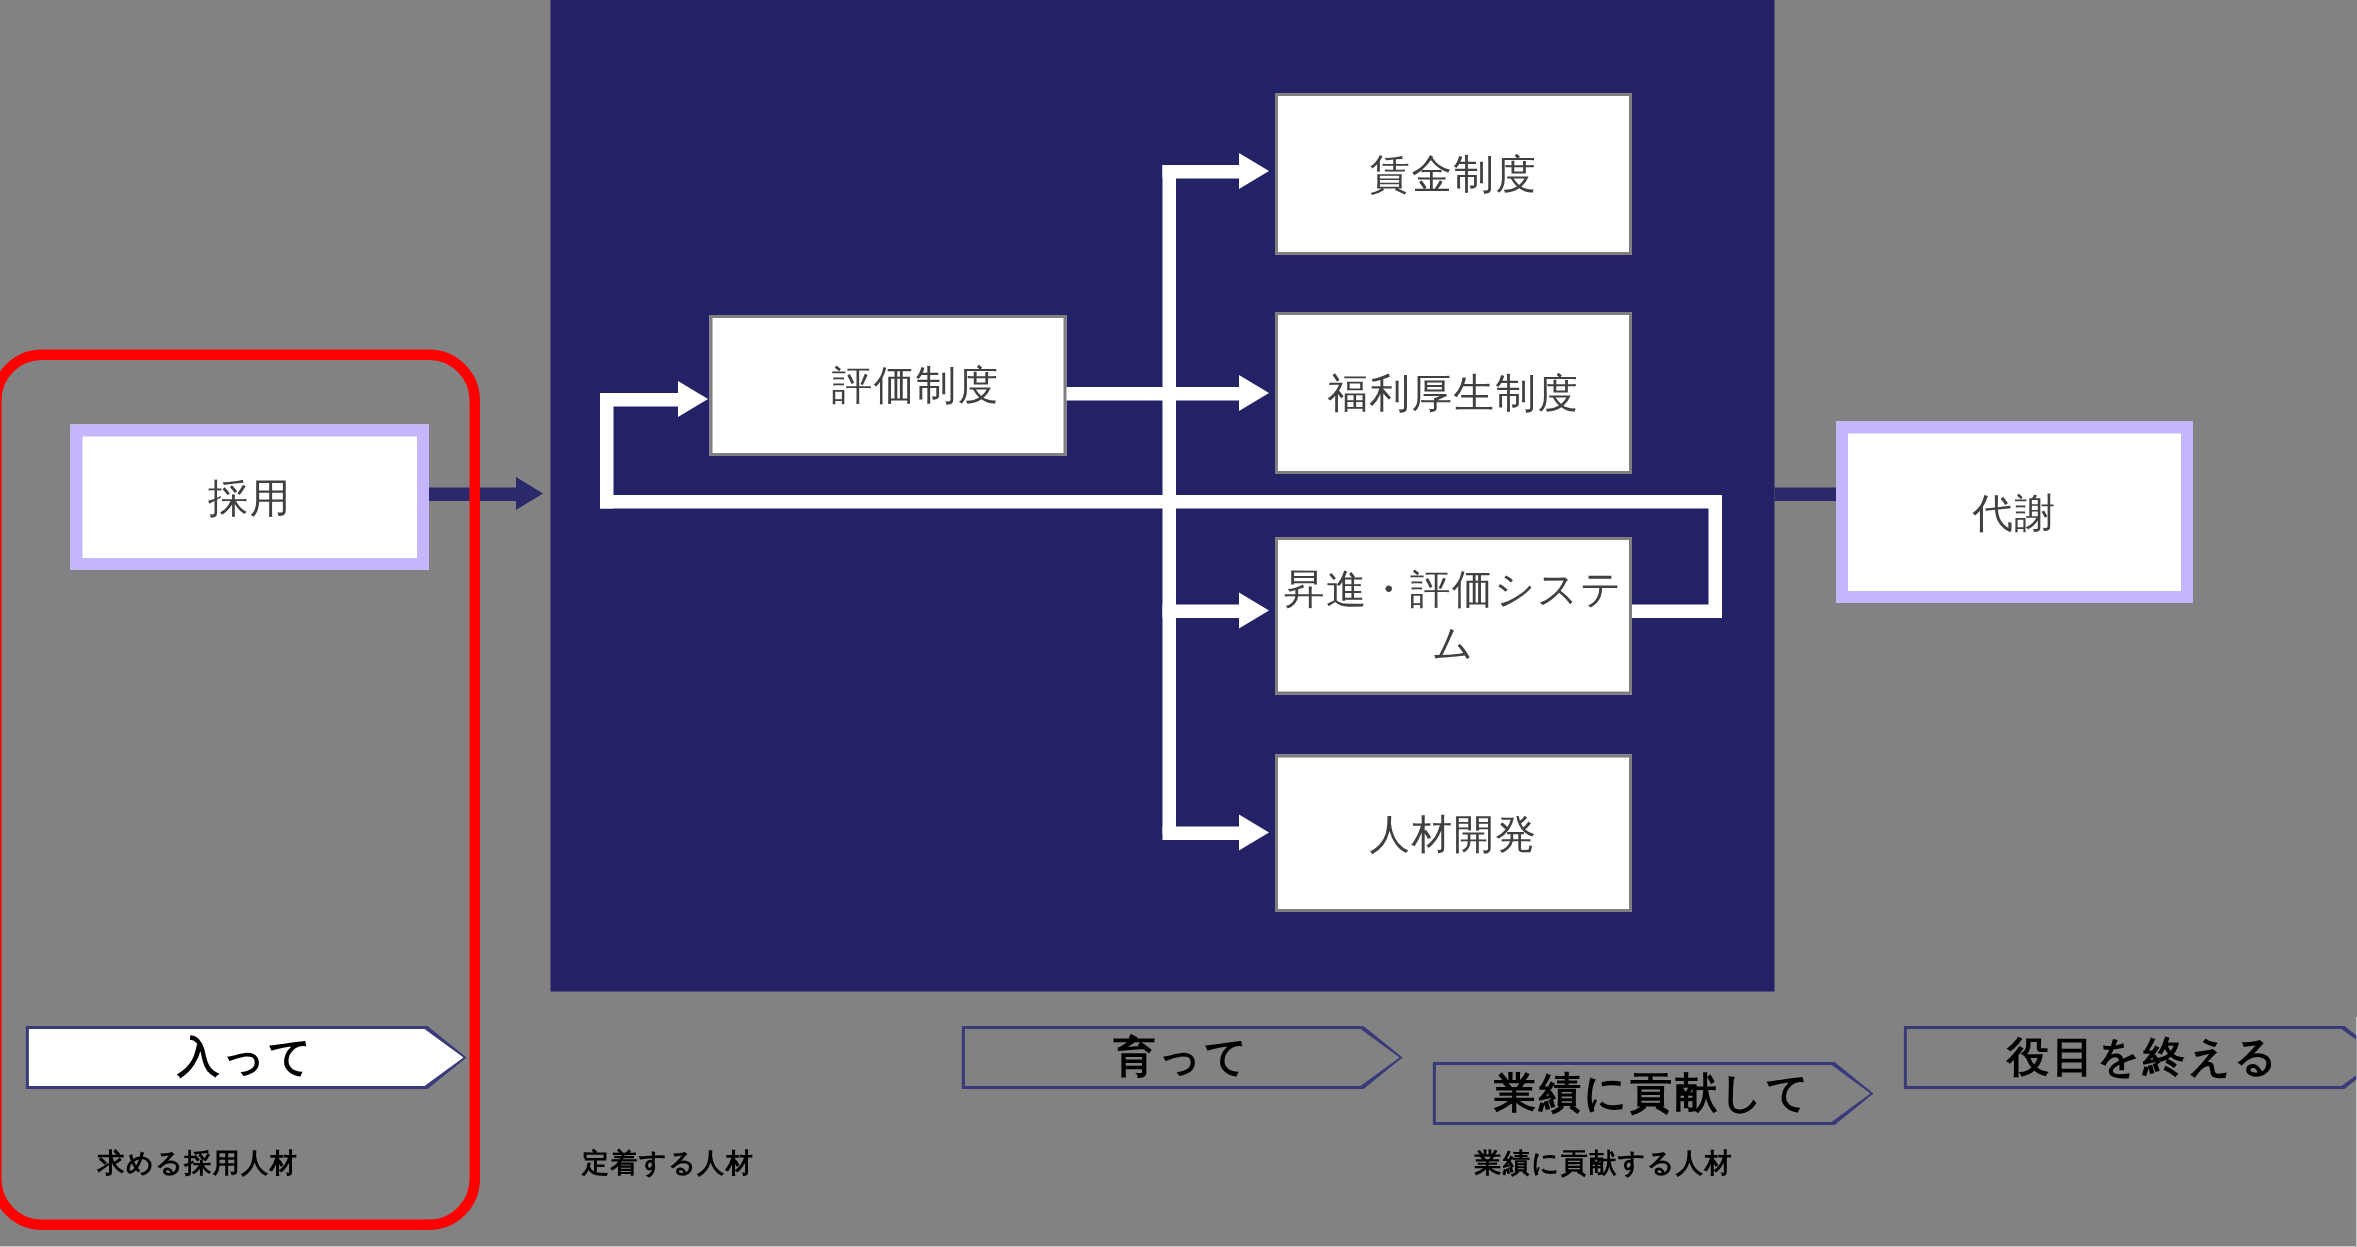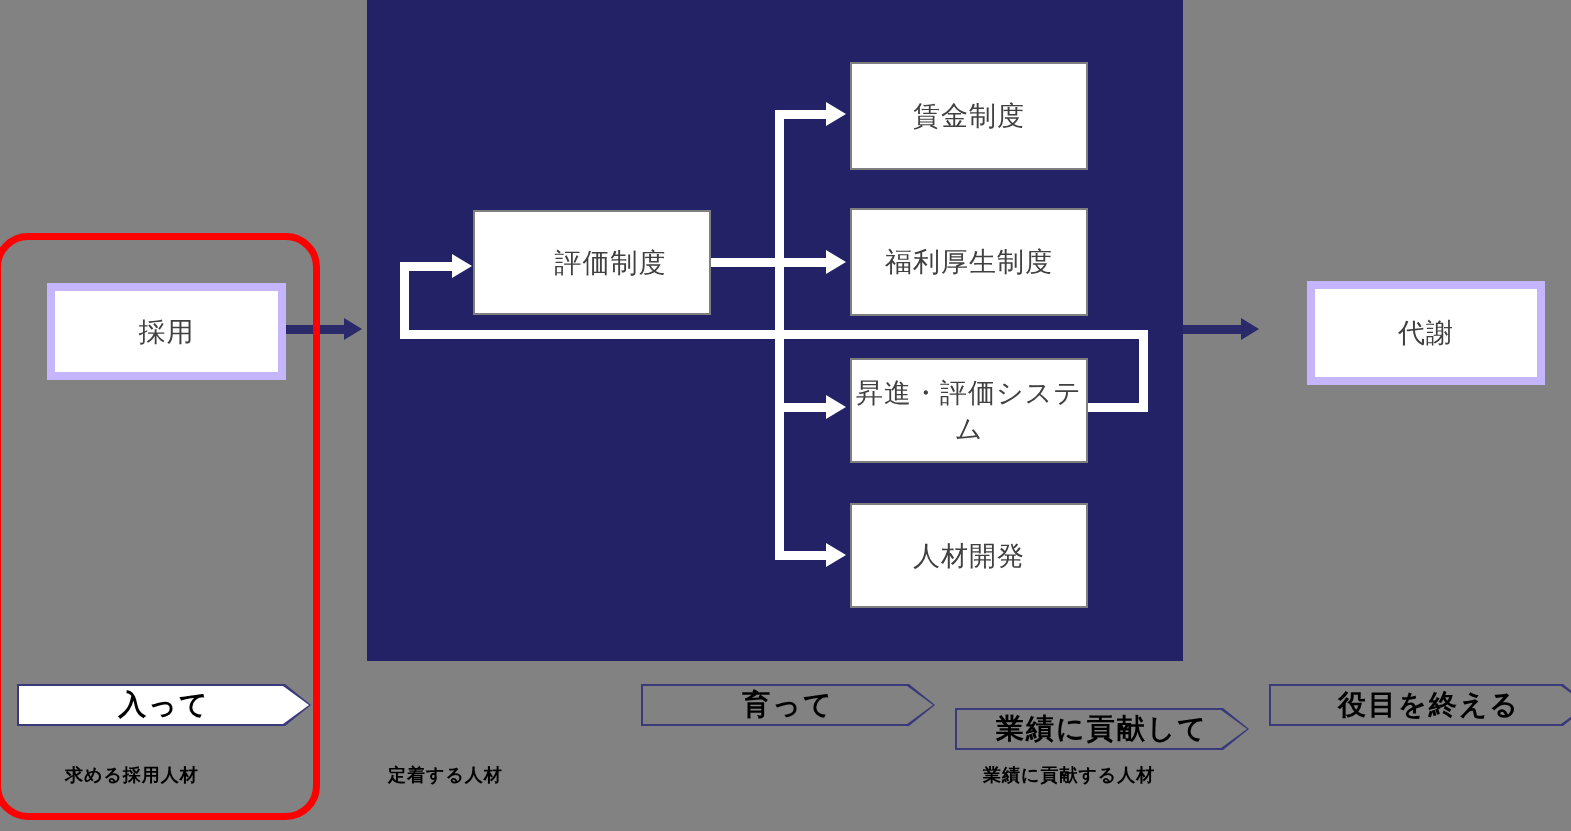--- a/index.html
+++ b/index.html
@@ -102,21 +102,21 @@
   <div class="w-line" style="left:400px;top:330px;width:748px;height:9px;"></div>
 
   <div class="w-line" style="left:400px;top:262px;width:9px;height:77px;"></div>
 
   <div class="w-line" style="left:400px;top:262px;width:60px;height:9px;"></div>
   <div class="w-head" style="left:452px;top:254px;"></div>
 
   <div class="w-line" style="left:1139px;top:330px;width:9px;height:78px;"></div>
   <div class="w-line" style="left:1085px;top:403px;width:63px;height:9px;"></div>
 
-  <div class="box gray-border" style="left:473px;top:210px;width:238px;height:105px;padding-left:37px;">
+  <div class="box gray-border" style="left:473px;top:210px;width:238px;height:94px;padding-left:37px;">
     <span>評価制度</span>
   </div>
 
   <div class="w-line" style="left:775px;top:110px;width:9px;height:446px;"></div>
 
   <div class="w-line" style="left:711px;top:258px;width:72px;height:9px;"></div>
 
   <div class="w-line" style="left:775px;top:110px;width:60px;height:9px;"></div>
   <div class="w-head" style="left:826px;top:102px;"></div>
 
@@ -141,21 +141,21 @@
     <span>昇進・評価システム</span>
   </div>
 
   <div class="box gray-border" style="left:850px;top:503px;width:238px;height:105px;">
     <span>人材開発</span>
   </div>
 
   <div class="navy-line" style="left:1183px;top:325px;width:63px;height:9px;"></div>
   <div class="navy-head" style="left:1241px;top:318px;"></div>
 
-  <div class="box navy-border" style="left:1307px;top:281px;width:238px;height:104px;">
+  <div class="box navy-border" style="left:1224px;top:281px;width:238px;height:121px;">
     <span>代謝</span>
   </div>
 
   <div class="chev filled" style="left:17px;top:684px;width:294px;">
     <div class="chev-shape"></div>
     <div class="chev-inner"></div>
     <span class="chev-label">入って</span>
   </div>
 
 

